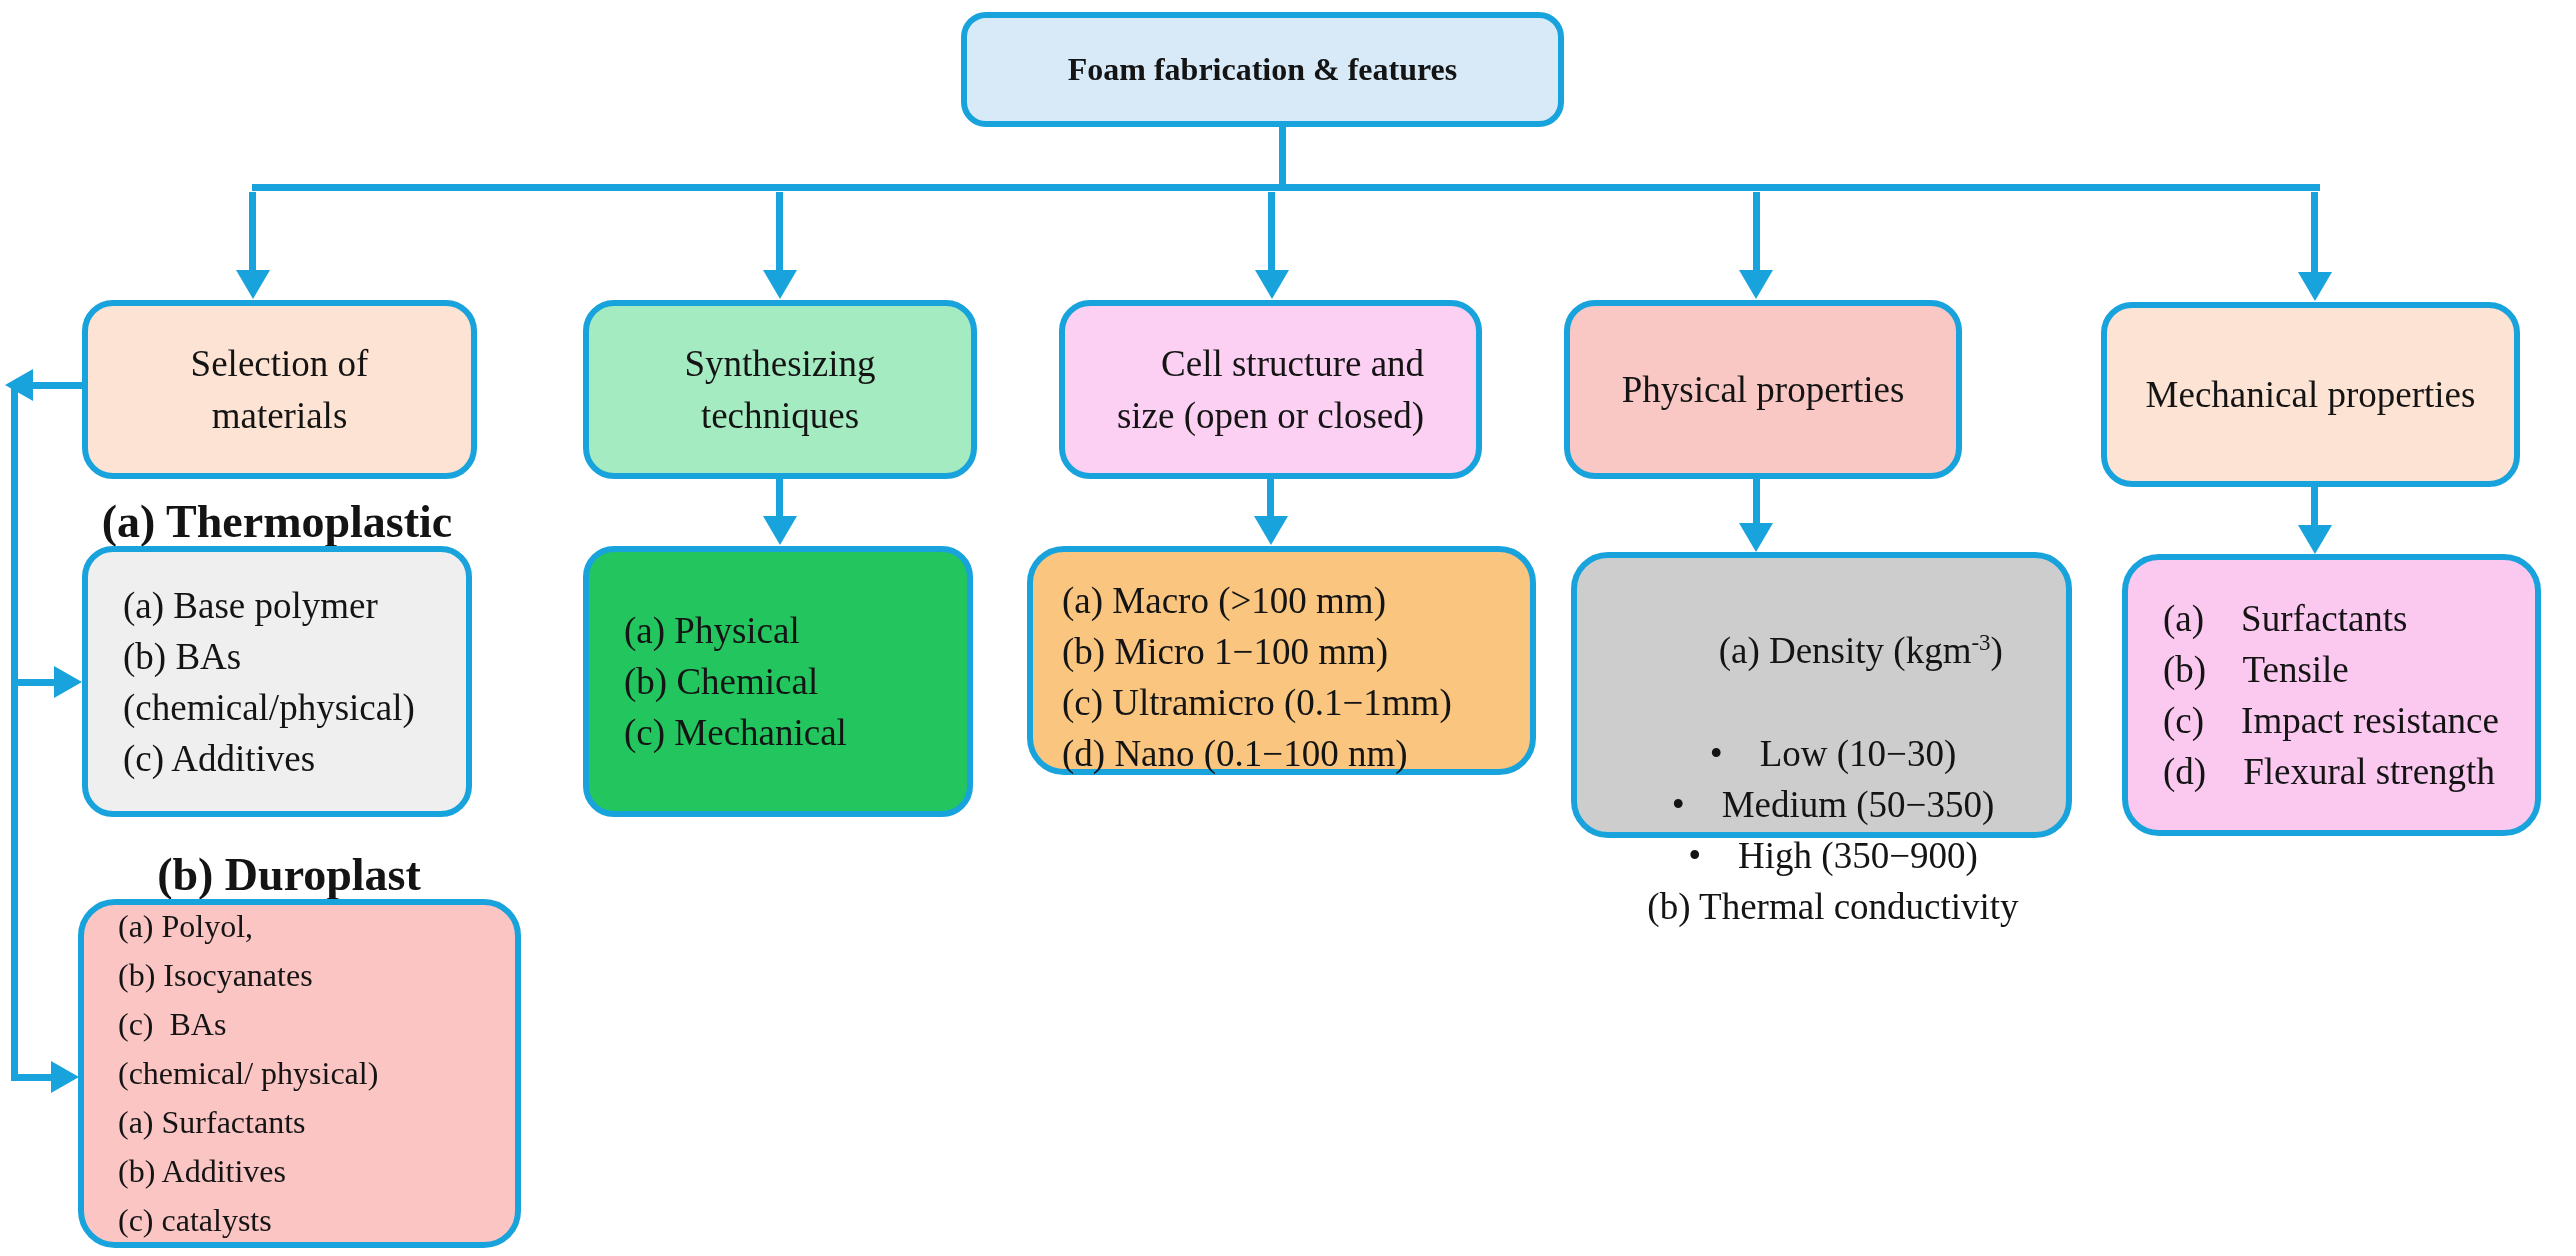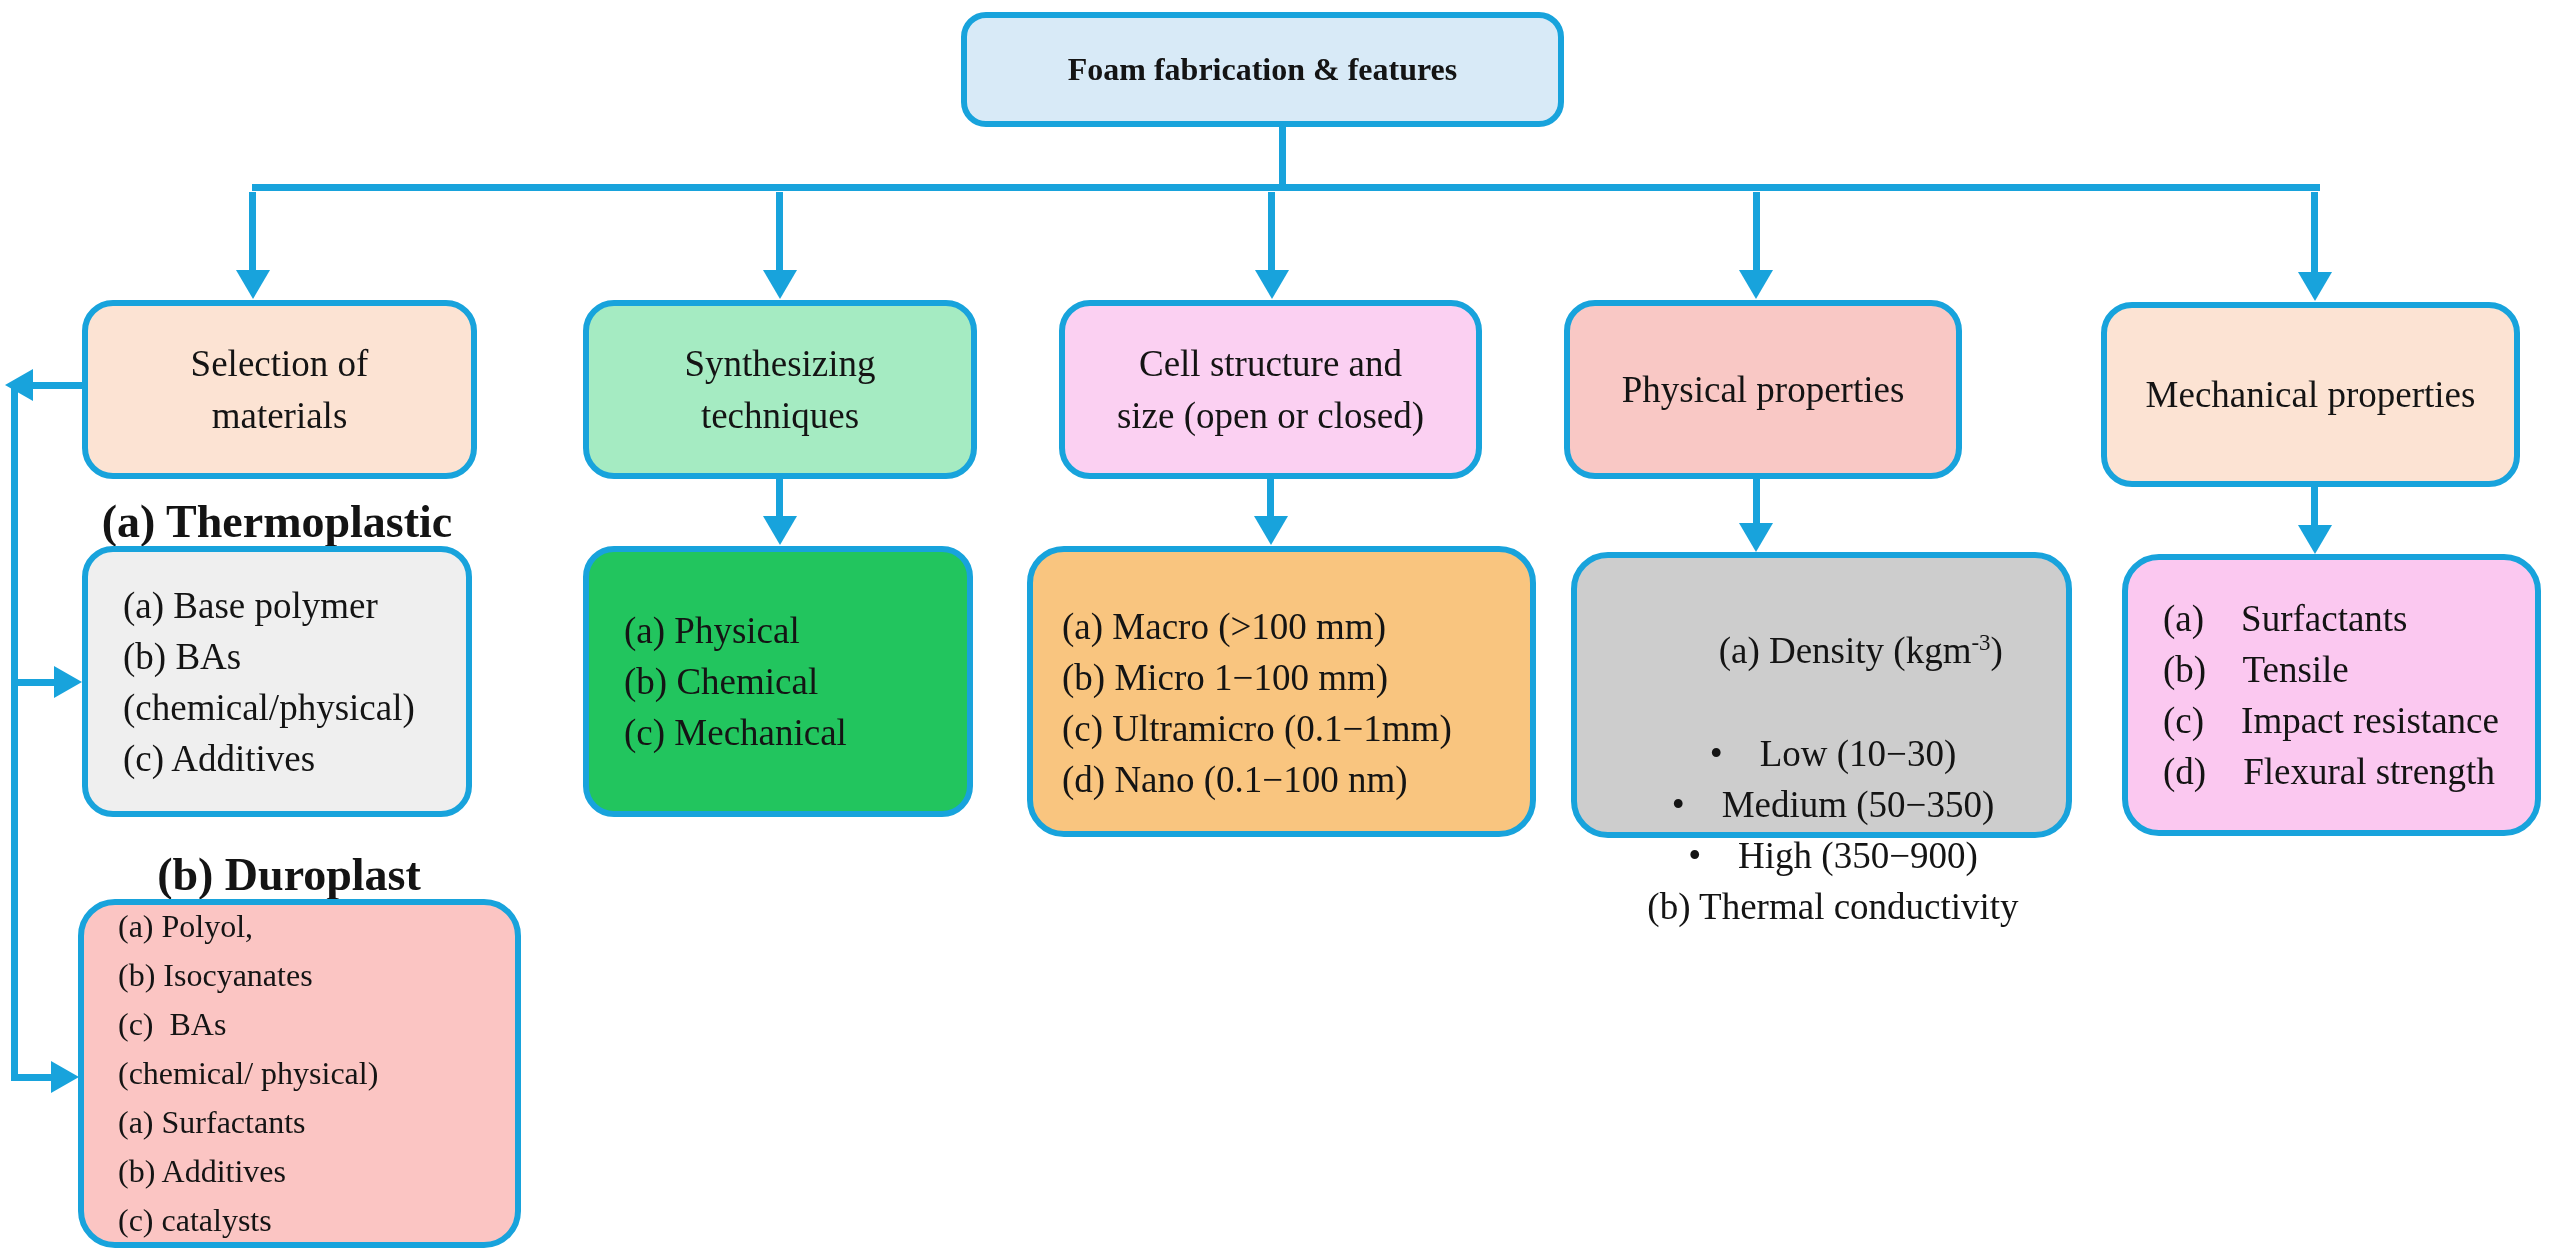--- a/index.html
+++ b/index.html
@@ -28,21 +28,21 @@
   .hdr{display:flex;align-items:center;justify-content:center;
     text-align:center;font-size:37px;line-height:1.38;white-space:pre-line;}
   .listbox{display:flex;flex-direction:column;justify-content:center;
     font-size:37px;line-height:51px;padding-left:35px;padding-right:6px;}
   .listbox .ln{white-space:pre;}
   .label{position:absolute;font-weight:bold;font-size:46px;text-align:center;}
   
   .f-title{background:#d8eaf7;}
   .f-peach{background:#fce3d3;}
   .f-green{background:#a5ebc2;}
-  .f-cellpink{background:#fbd0f2;}
+  .f-cellpink{background:#fbd0f2;text-align:right;}
   .f-salmon{background:#f9c8c5;}
   .f-lavender{background:#22c55e;}
   .f-orange{background:#f9c57f;}
   .f-graylight{background:#efefef;}
   .f-graymid{background:#cdcdcd;}
   .f-rose{background:#fbc5c3;}
   .f-pinkbright{background:#fbc8f0;}
   #title-box{
     font-weight:bold;font-size:32px;border-radius:25px;
     display:flex;align-items:center;justify-content:center;text-align:center;
@@ -145,21 +145,21 @@
     <div class="ln">(b) Additives</div>
     <div class="ln">(c) catalysts</div>
   </div>
 
   <div class="box listbox f-lavender" style="left:583px;top:546px;width:390px;height:271px;">
     <div class="ln">(a) Physical</div>
     <div class="ln">(b) Chemical</div>
     <div class="ln">(c) Mechanical</div>
   </div>
 
-  <div class="box listbox f-orange" style="left:1027px;top:546px;width:509px;height:291px;justify-content:center;padding-top:23px;border-radius:37px;padding-left:29px;">
+  <div class="box listbox f-orange" style="left:1027px;top:546px;width:509px;height:229px;justify-content:space-between;padding-top:23px;border-radius:37px;padding-left:29px;">
     <div class="ln">(a) Macro (&gt;100 mm)</div>
     <div class="ln">(b) Micro 1−100 mm)</div>
     <div class="ln">(c) Ultramicro (0.1−1mm)</div>
     <div class="ln">(d) Nano (0.1−100 nm)</div>
   </div>
 
   <div class="box listbox f-graymid" style="left:1571px;top:552px;width:501px;height:286px;justify-content:flex-start;padding-top:8.4px;border-radius:37px;padding-left:29px;text-align:center;">
     <div class="ln">
       <span>(a) Density (kgm</span><sup>-3</sup><span>)</span>
     </div>

